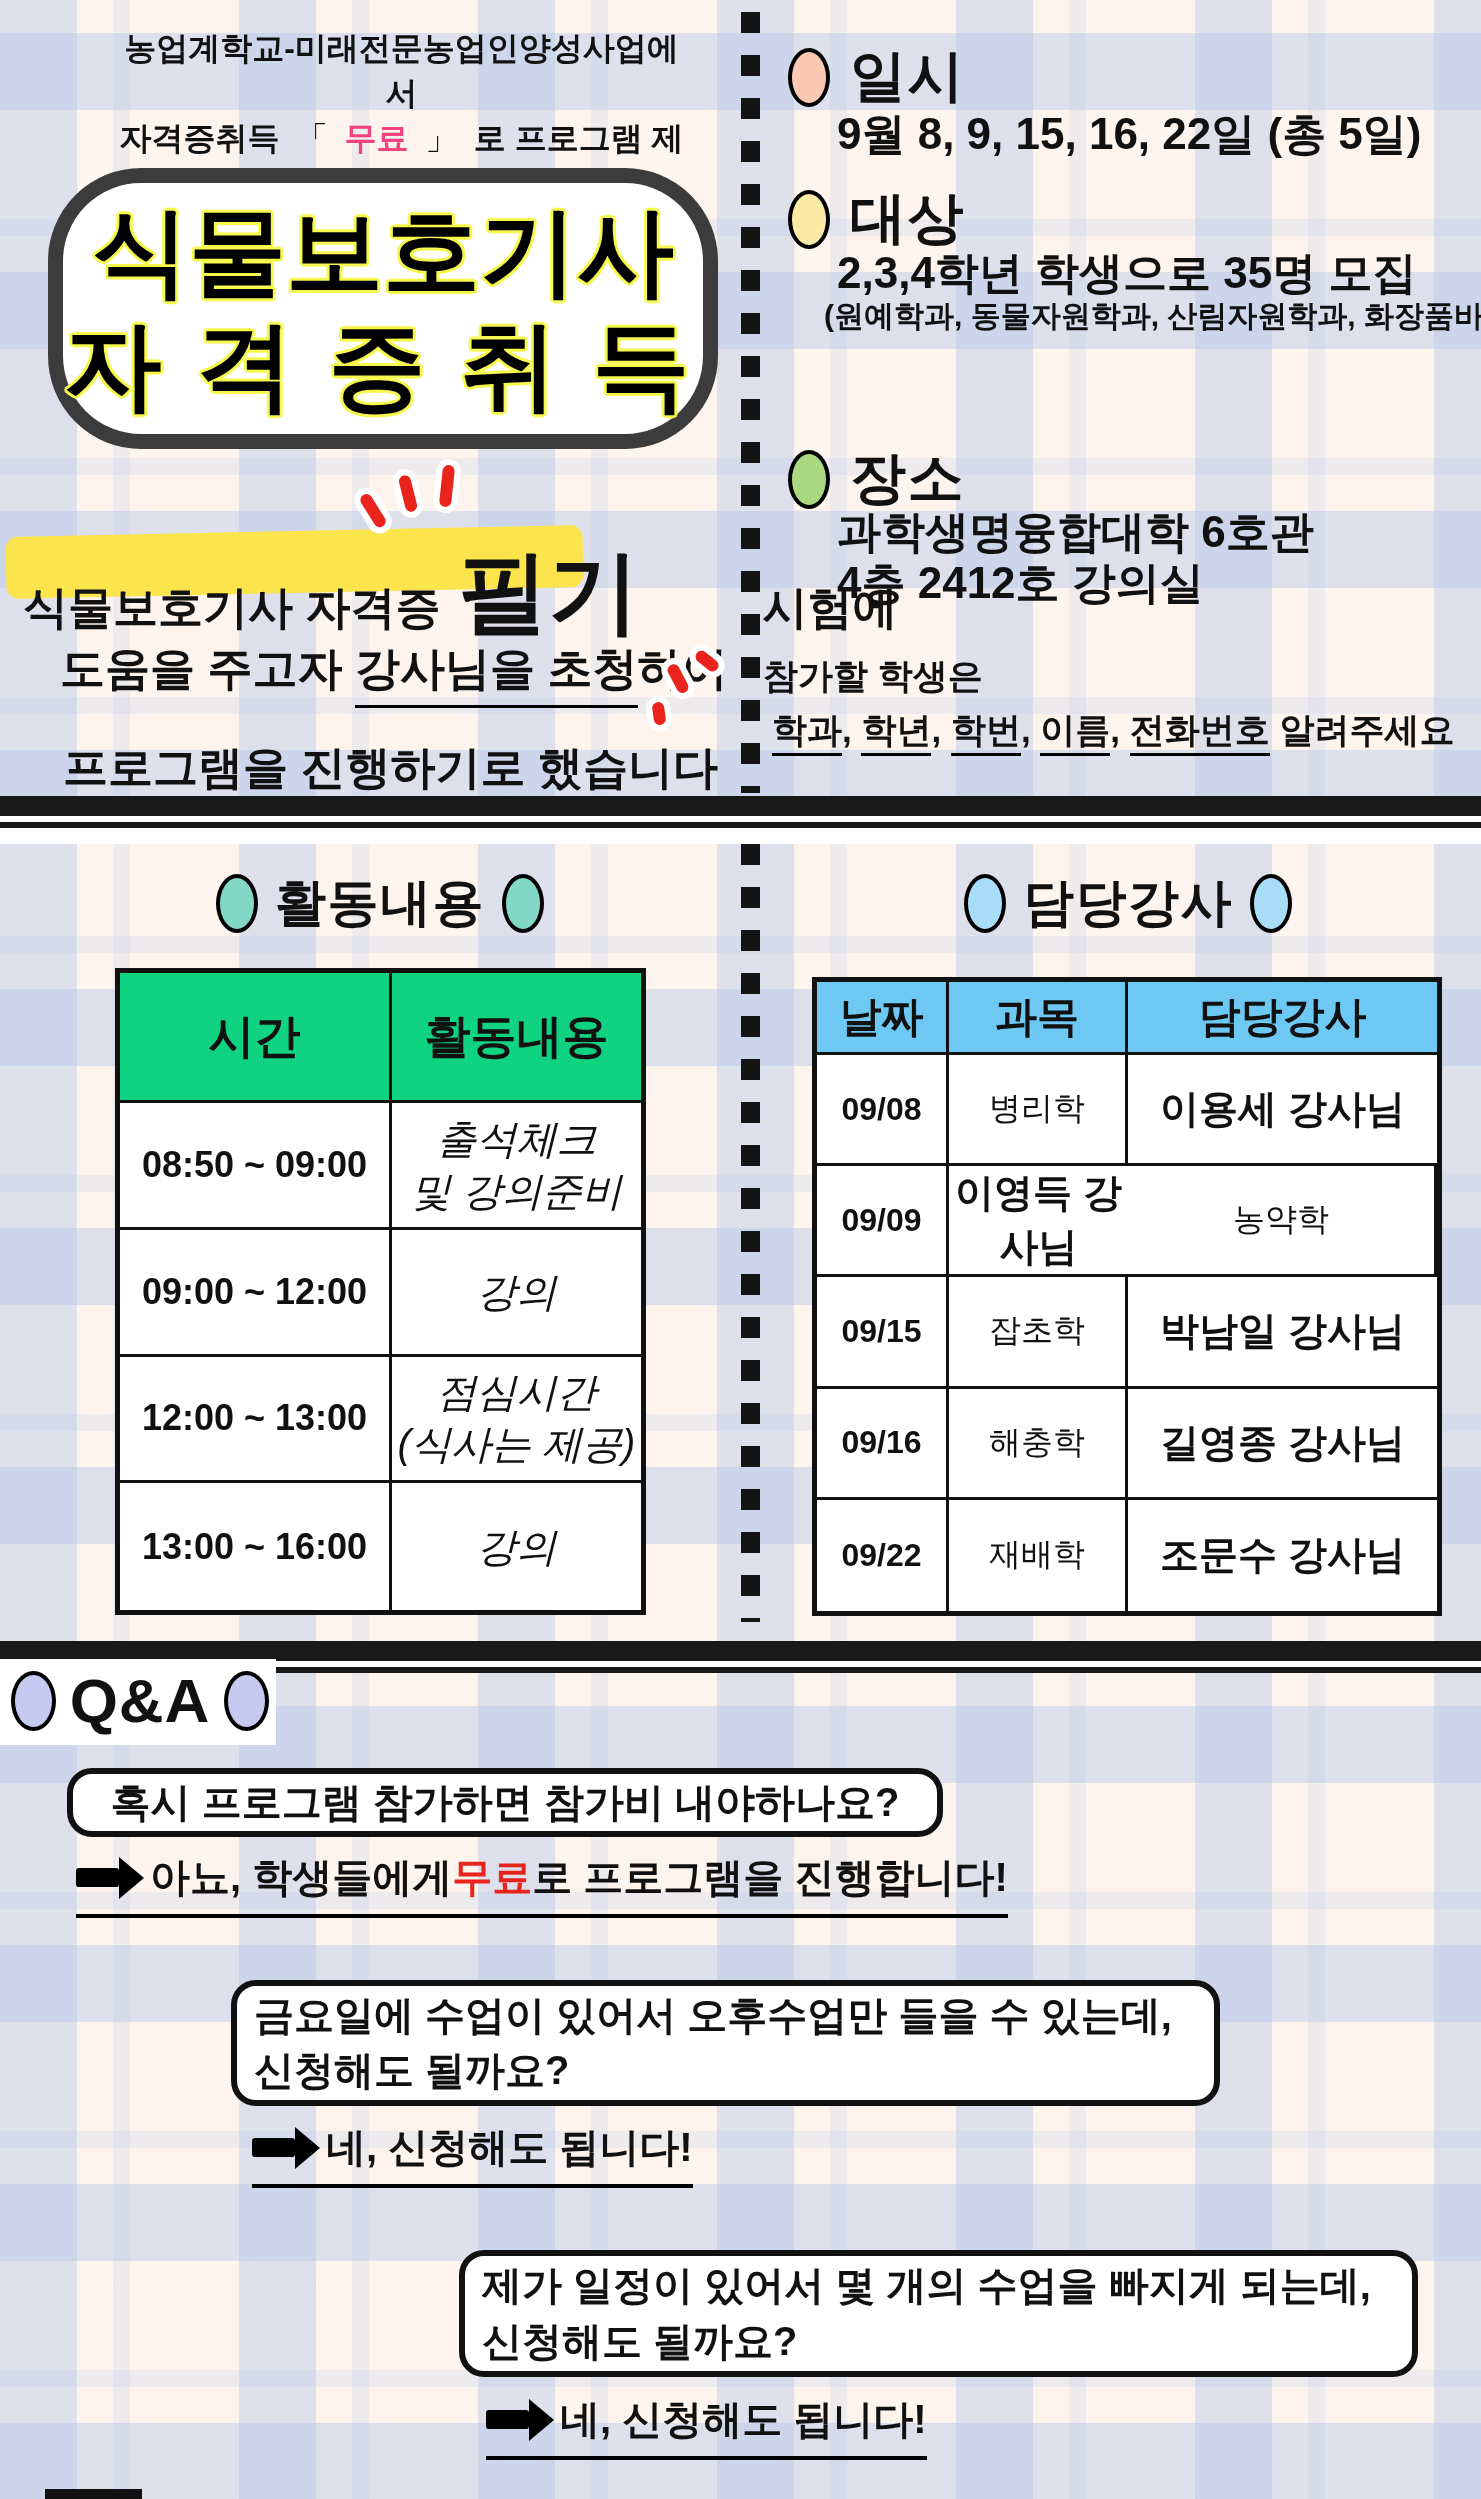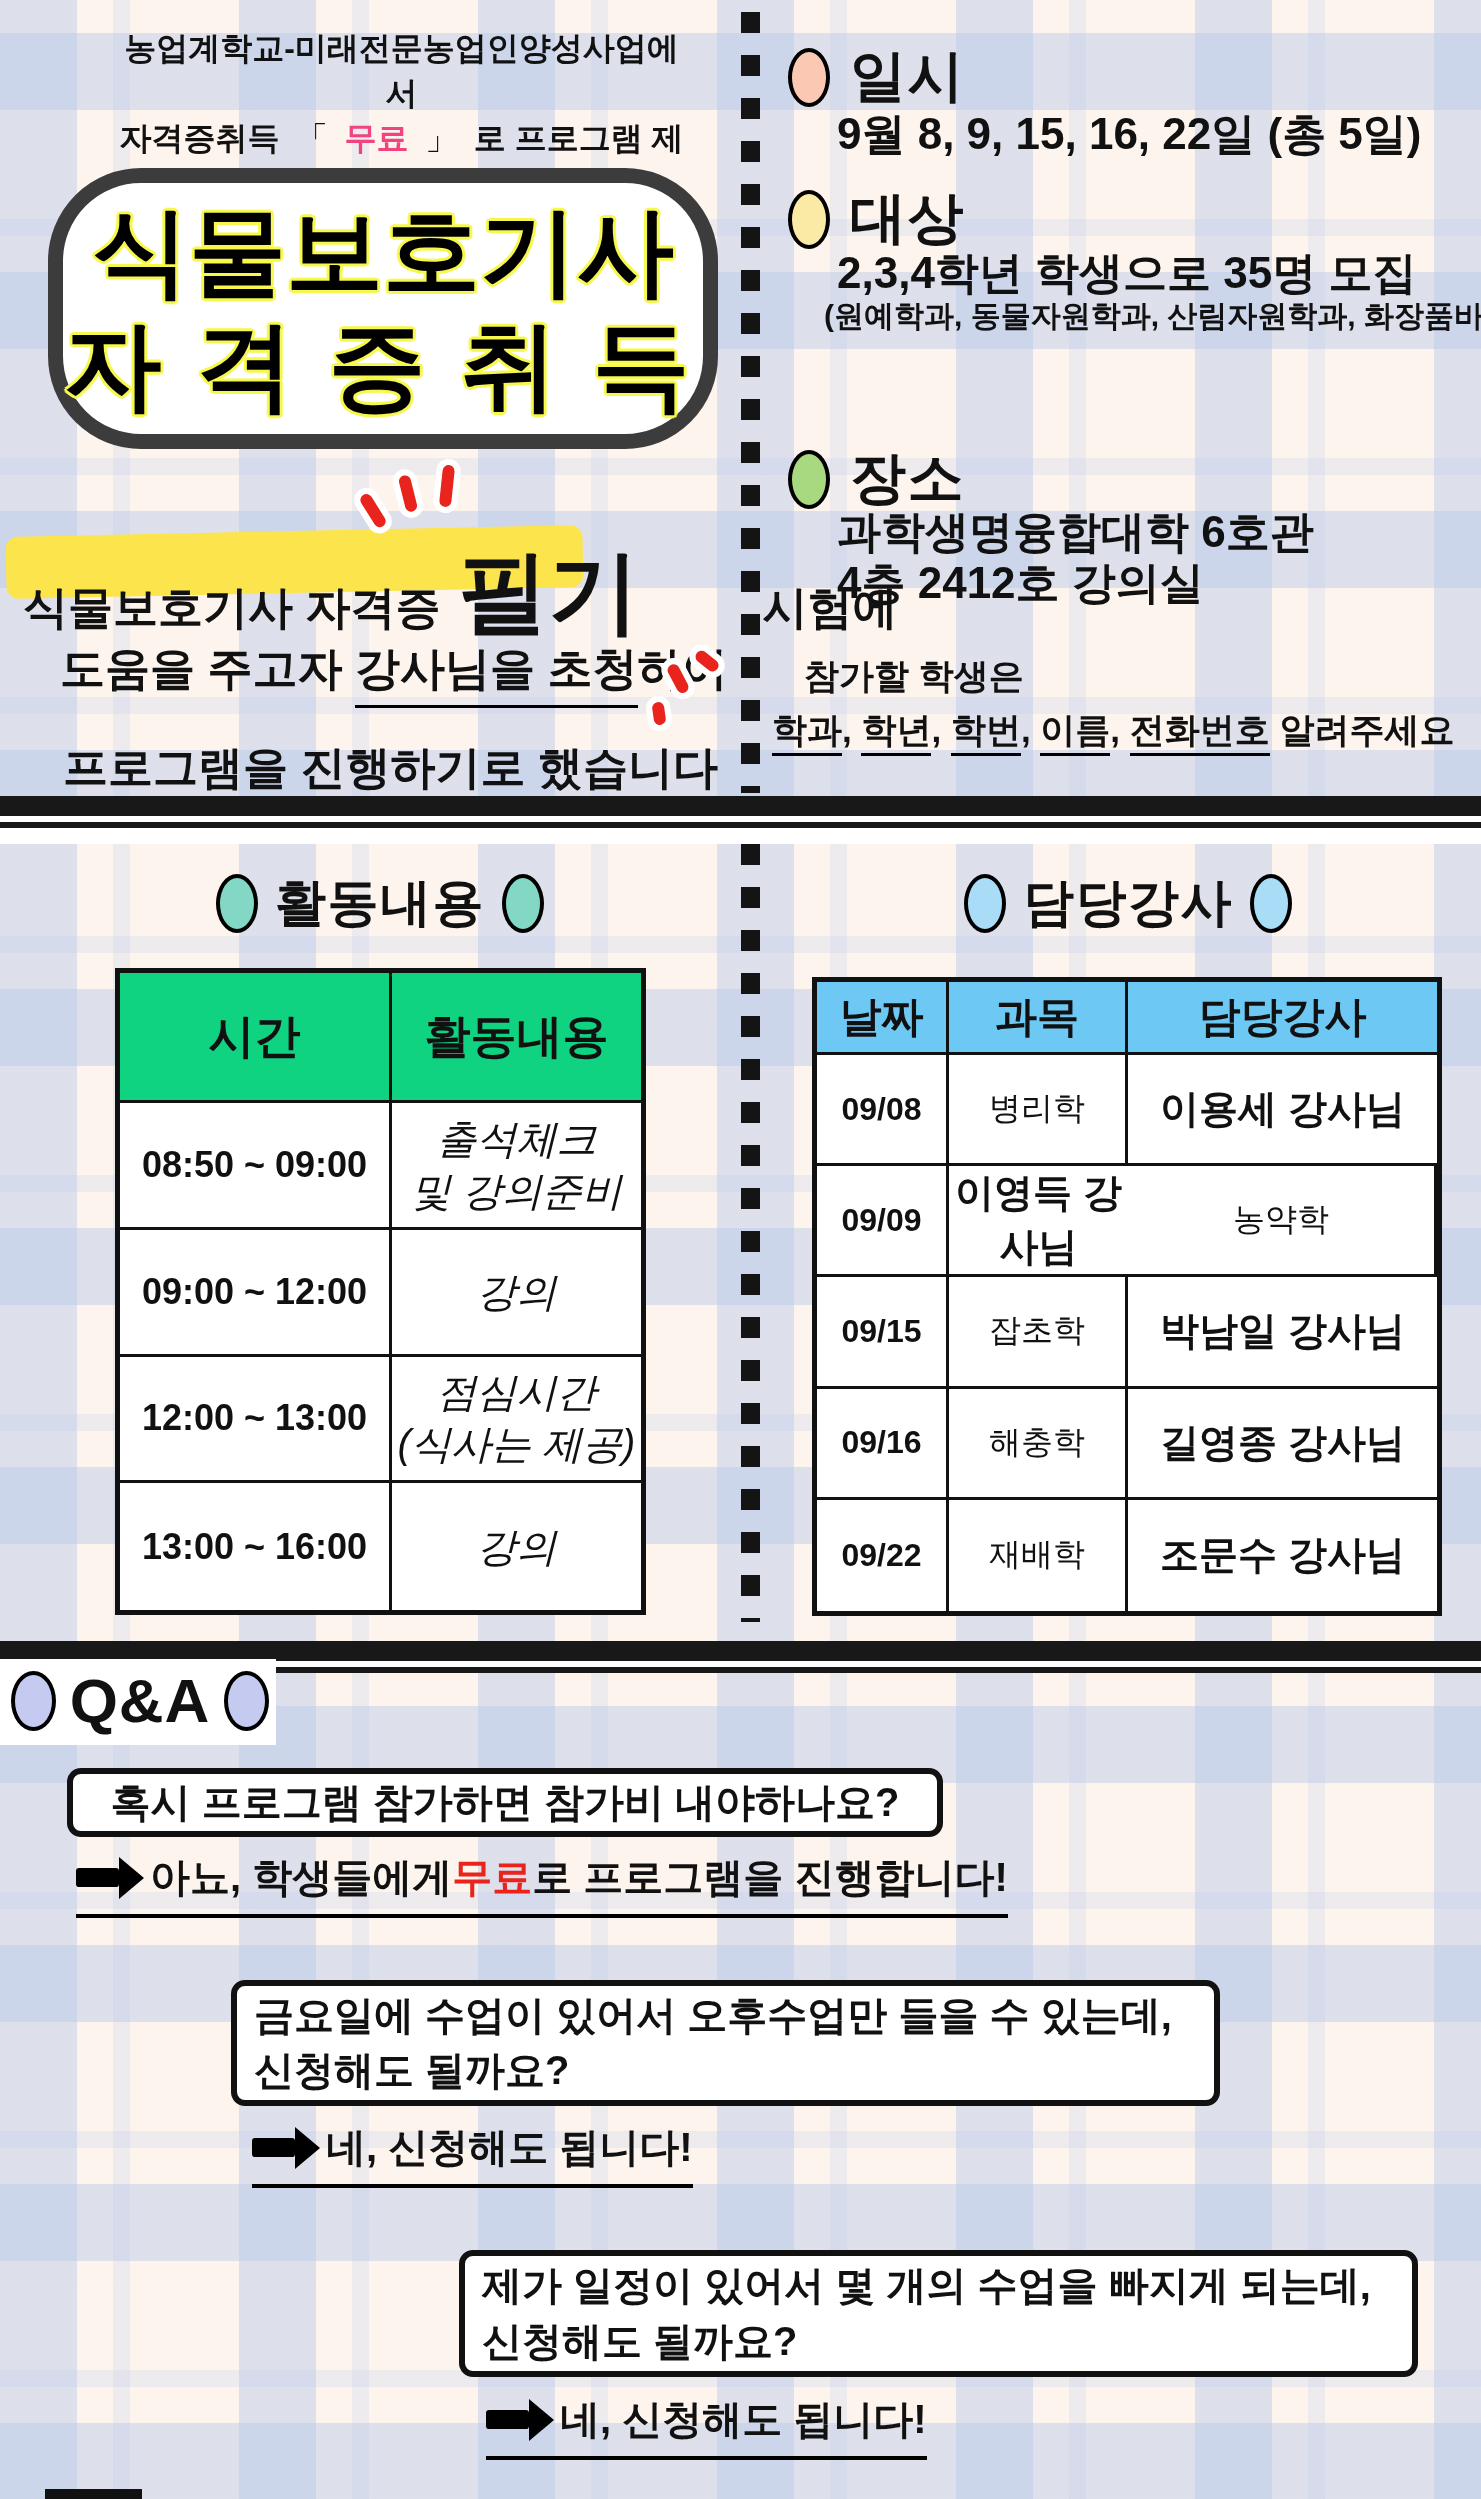--- a/index.html
+++ b/index.html
@@ -67,21 +67,21 @@
   .info-label{font-size:56px;font-weight:900;letter-spacing:1.5px;}
   .info-value{font-size:44px;font-weight:600;white-space:nowrap;}
   .row-ilsi{left:788px;top:39px;}
   .val-ilsi{left:837px;top:105px;}
   .row-daesang{left:788px;top:181px;}
   .val-daesang{left:837px;top:244px;}
   .sub-daesang{left:824px;top:296px;font-size:30px;font-weight:600;white-space:nowrap;}
   .row-jangso{left:788px;top:441px;}
   .val-jangso1{left:837px;top:503px;}
   .val-jangso2{left:837px;top:554px;}
-  .note1{left:804px;top:653px;font-size:35px;font-weight:600;}
+  .note1{left:763px;top:653px;font-size:35px;font-weight:600;}
   .note2{left:772px;top:707px;font-size:35px;font-weight:600;white-space:nowrap;}
   .note2 .uw{border-bottom:3.1px solid #000;padding-bottom:3.9px;}
 
   
   .sec-head{display:flex;align-items:center;gap:17px;transform:translateX(-50%);}
   .sec-head .t{font-size:51px;font-weight:900;letter-spacing:1.5px;white-space:nowrap;}
   .act-head{left:380px;top:869px;}
   .inst-head{left:1128px;top:869px;}
 
   
@@ -97,21 +97,21 @@
   .inst-tbl .hcell{font-size:42px;font-weight:800;}
   .t-date{font-size:32px;font-weight:600;}
   .t-subj{font-size:32px;font-weight:500;}
   .t-teach{font-size:39px;font-weight:600;}
 
   
   .qna-white{left:0;top:1659px;width:276px;height:86px;background:#fff;}
   .qna-head{left:10.8px;top:1665px;display:flex;align-items:center;gap:14px;}
   .qna-head .t{font-size:62px;font-weight:900;letter-spacing:0.8px;}
   .qna-head .oval{width:45px;height:60px;}
-  .qbox{box-sizing:border-box;background:#fff;border:6.2px solid #111;border-radius:14px;display:flex;flex-direction:column;justify-content:center;font-weight:700;}
+  .qbox{box-sizing:border-box;background:#fff;border:6.2px solid #111;border-radius:25px;display:flex;flex-direction:column;justify-content:center;font-weight:700;}
   .q1{left:67px;top:1768px;width:876px;height:69px;align-items:center;font-size:40px;white-space:nowrap;}
   .q2{left:231px;top:1980px;width:989px;height:126px;padding-left:17px;font-size:40px;line-height:1.38;white-space:nowrap;}
   .q3{left:459px;top:2250px;width:959px;height:127px;padding-left:17px;font-size:40px;line-height:1.38;white-space:nowrap;}
   .ans{display:inline-flex;align-items:center;border-bottom:4.6px solid #000;padding-bottom:9.3px;font-size:40px;font-weight:600;white-space:nowrap;}
   .a1{left:76px;top:1850px;}
   .a2{left:252px;top:2120px;}
   .a3{left:486px;top:2392px;}
   .arrow{display:inline-block;position:relative;width:43px;height:18.5px;background:#000;border-radius:3.1px;margin-right:31px;}
   .arrow::after{content:"";position:absolute;left:100%;top:50%;transform:translateY(-50%);border-left:25px solid #000;border-top:21px solid transparent;border-bottom:21px solid transparent;}
 

